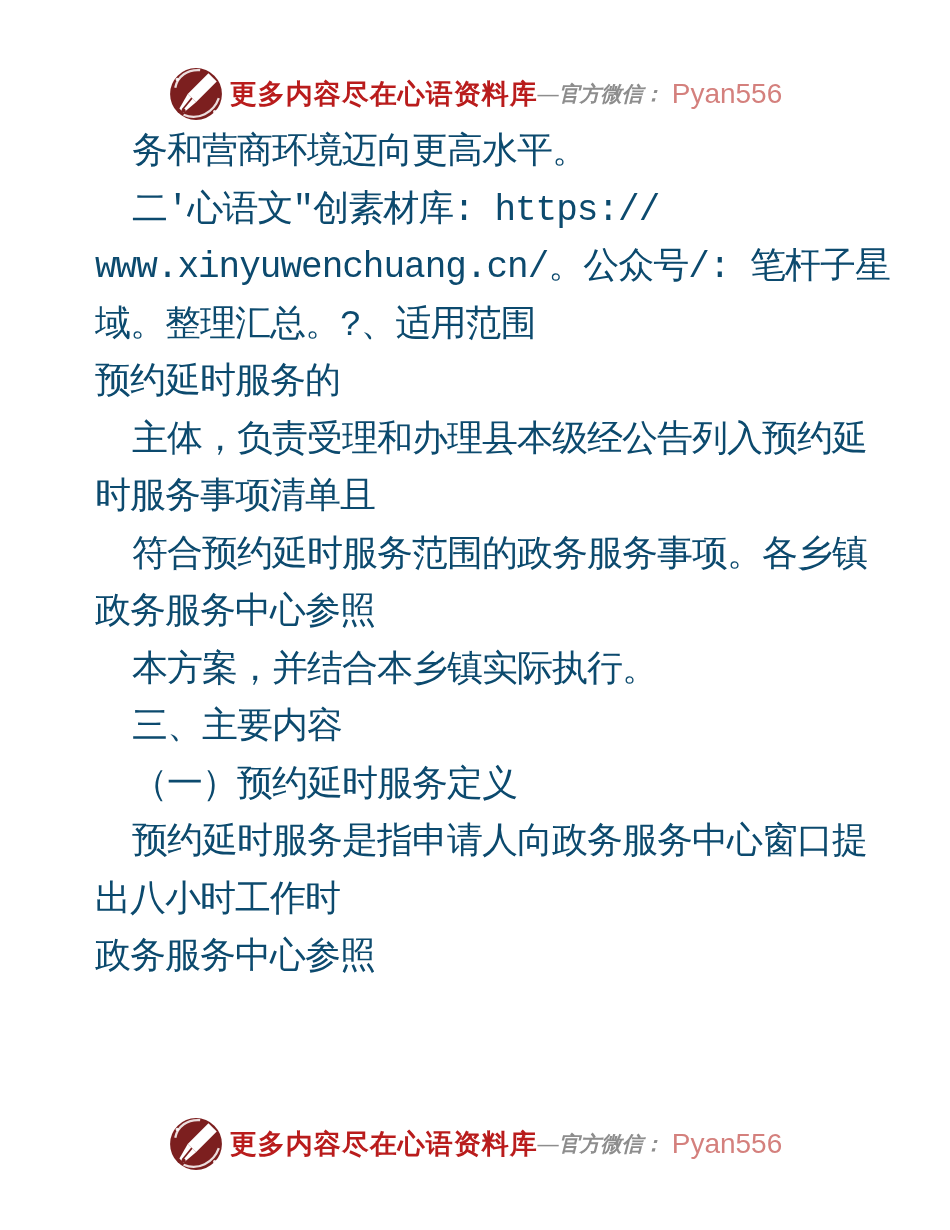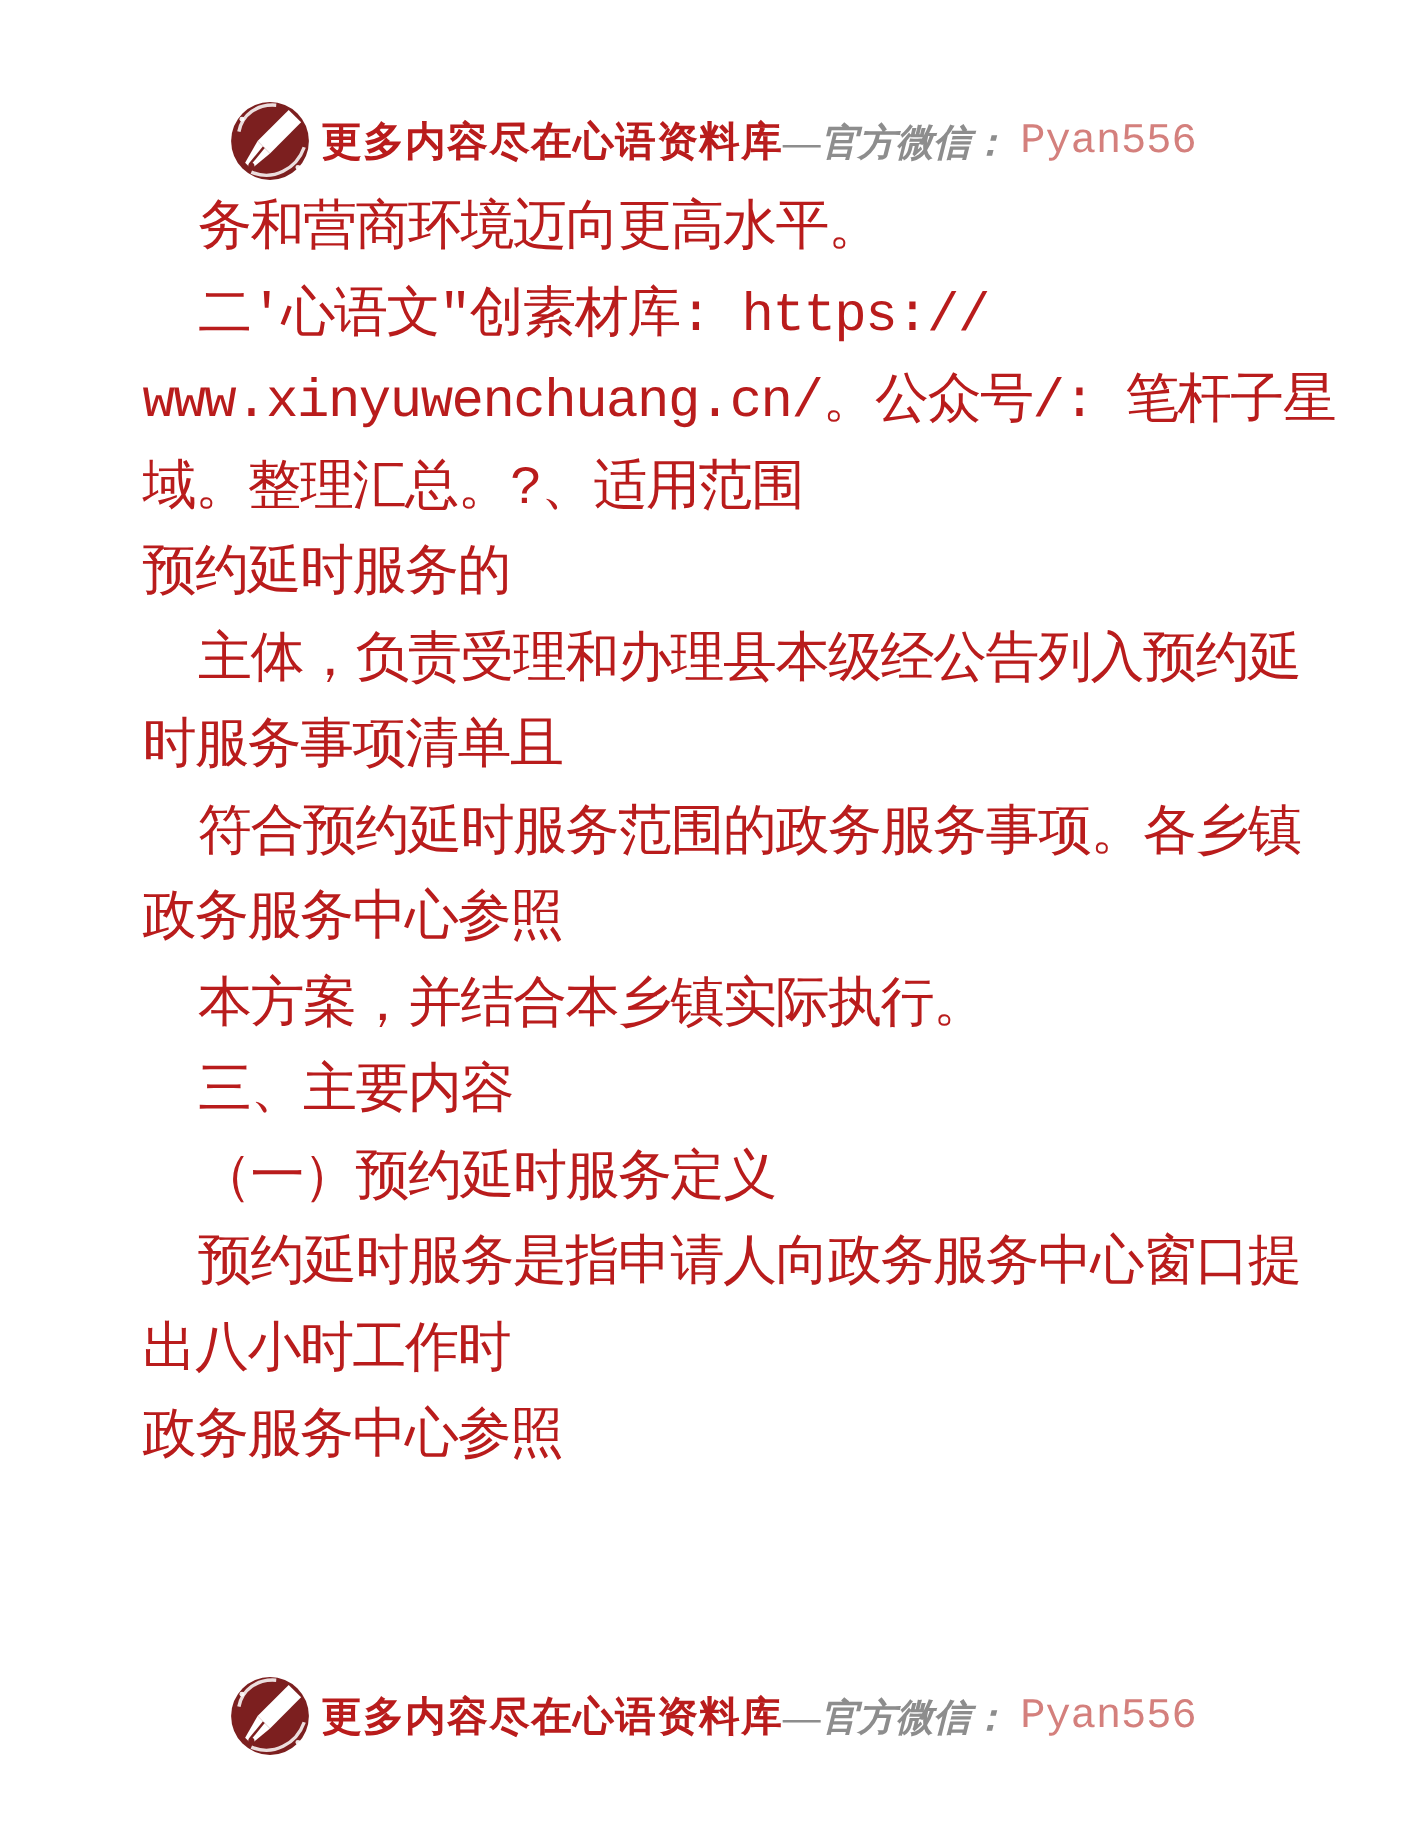--- a/index.html
+++ b/index.html
@@ -33,42 +33,42 @@
     font-family: "Liberation Serif", "DejaVu Serif", serif;
     font-weight: bold;
     font-size: 27px;
     letter-spacing: 1px;
     color: #b91c1c;
   }
   .wm-wechat {
     font-family: "Liberation Serif", "DejaVu Serif", serif;
     font-weight: bold;
     font-style: italic;
-    font-size: 25px;
+    font-size: 21px;
     color: #8d8d8d;
   }
   .wm-id {
-    font-family: Liberation Mono, monospace;
+    font-family: Liberation Sans, sans-serif;
     font-size: 28px;
     color: #d4807d;
     margin-left: 8px;
   }
 
   
   .doc {
     position: absolute;
     left: 95px;
     top: 124px;
     width: 770px;
   }
   .line {
     font-family: "Liberation Mono", "DejaVu Sans Mono", "Liberation Serif", serif;
     font-size: 36px;
     line-height: 57.5px;
-    color: #b91c1c;
+    color: #0c4a6e;
     white-space: nowrap;
     letter-spacing: -1px;
   }
   .line.indent { padding-left: 37px; }
 </style>
 </head>
 <body>
 
 <div class="page">
 

